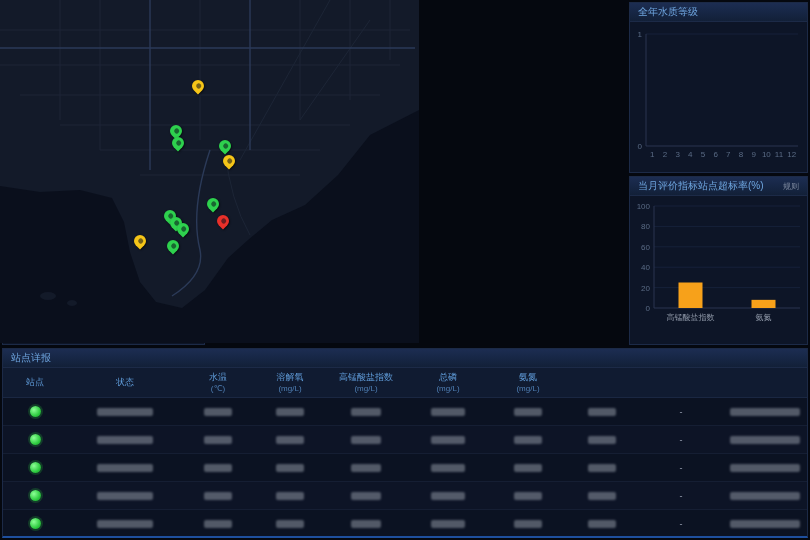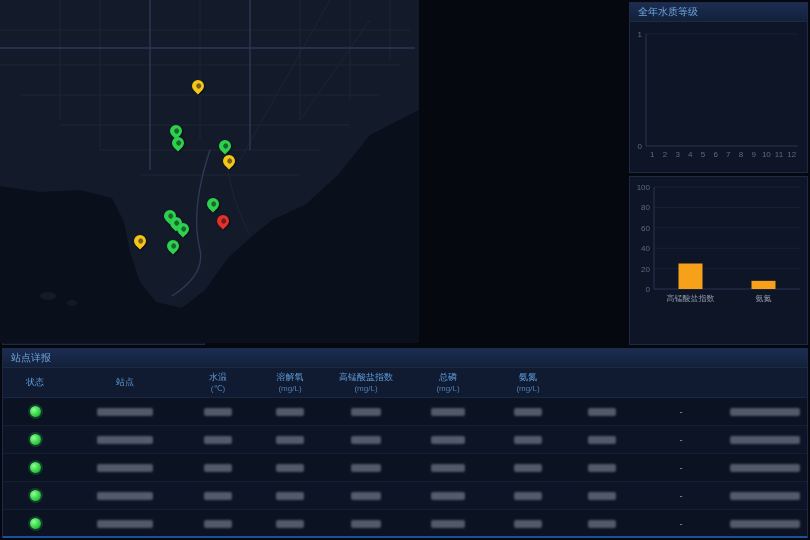--- a/index.html
+++ b/index.html
@@ -186,20 +186,24 @@
         <text x="98.33333333333333" y="135" class="axis-text" text-anchor="middle">7</text>
         <text x="111" y="135" class="axis-text" text-anchor="middle">8</text>
         <text x="123.66666666666666" y="135" class="axis-text" text-anchor="middle">9</text>
         <text x="136.33333333333331" y="135" class="axis-text" text-anchor="middle">10</text>
         <text x="149" y="135" class="axis-text" text-anchor="middle">11</text>
         <text x="161.66666666666666" y="135" class="axis-text" text-anchor="middle">12</text>
       </svg>
   </section>
 
   <section class="panel" id="p-rate">
+    <div class="panel-header">
+      <span>当月评价指标站点超标率(%)</span>
+      <span class="extra">规则</span>
+    </div>
     <svg id="rate-svg" width="177" height="144">
         <line x1="24" y1="112" x2="170" y2="112" stroke="#2a3550"></line>
         <text x="20" y="115" class="axis-text" text-anchor="end">0</text>
         <line x1="24" y1="91.6" x2="170" y2="91.6" stroke="#16213a"></line>
         <text x="20" y="94.6" class="axis-text" text-anchor="end">20</text>
         <line x1="24" y1="71.19999999999999" x2="170" y2="71.19999999999999" stroke="#16213a"></line>
         <text x="20" y="74.19999999999999" class="axis-text" text-anchor="end">40</text>
         <line x1="24" y1="50.800000000000004" x2="170" y2="50.800000000000004" stroke="#16213a"></line>
         <text x="20" y="53.800000000000004" class="axis-text" text-anchor="end">60</text>
         <line x1="24" y1="30.39999999999999" x2="170" y2="30.39999999999999" stroke="#16213a"></line>
@@ -213,24 +217,24 @@
         <text x="133.5" y="124" class="cat-text" text-anchor="middle">氨氮</text>
       </svg>
   </section>
 
   <section class="panel" id="p-table">
     <div class="panel-header">
       <span>站点详报</span>
     </div>
     <div class="tbl-head" id="t-head">
         <div class="th">
+          <div>站点</div>
+        </div>
+        <div class="th">
           <div>状态</div>
-        </div>
-        <div class="th">
-          <div>站点</div>
         </div>
         <div class="th">
           <div>水温</div>
           <div class="unit">(℃)</div>
         </div>
         <div class="th">
           <div>溶解氧</div>
           <div class="unit">(mg/L)</div>
         </div>
         <div class="th">

